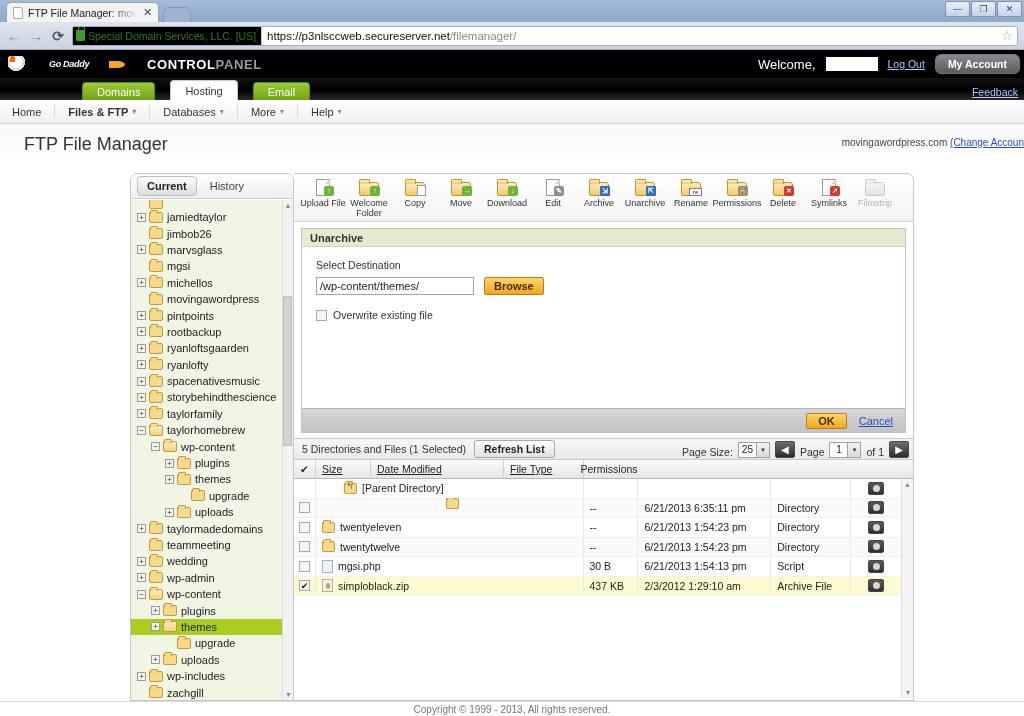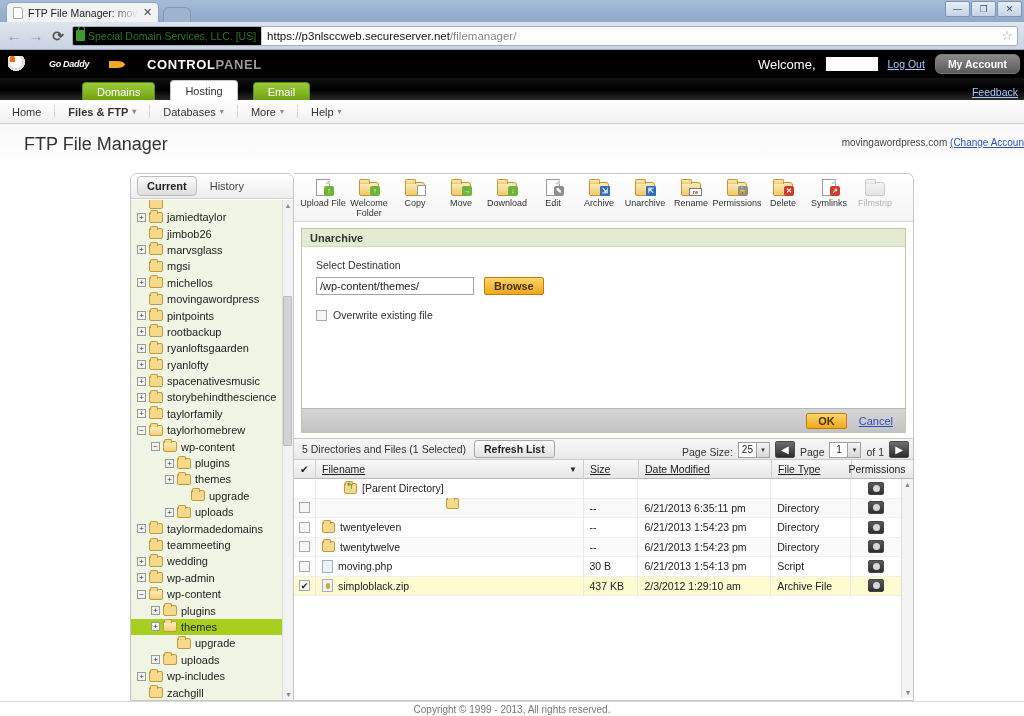--- a/index.html
+++ b/index.html
@@ -974,24 +974,20 @@
           <span class="val">1</span>
           <span class="arrow">▾</span>
         </span>
         <span class="pg-label">of 1</span>
         <span class="pg-arrow-btn">▶</span>
       </div>
     </div>
 
     <div class="tbl-head">
       <div class="th c-chk">✔</div>
-      <div class="th c-name">
-        <u>Filename</u>
-        <span style="margin-left:auto;margin-right:6px;font-size:8px;">▼</span>
-      </div>
       <div class="th c-size">
         <u>Size</u>
       </div>
       <div class="th c-date">
         <u>Date Modified</u>
       </div>
       <div class="th c-type">
         <u>File Type</u>
       </div>
       <div class="th c-perm last">
@@ -1066,21 +1062,21 @@
                 <i></i>
               </span>
             </div>
           </div>
           <div class="tr">
             <div class="td c-chk">
               <span class="chkbox"></span>
             </div>
             <div class="td c-name" style="padding-left: 6px;">
               <span class="file-ico doc"></span>
-              <span>moving.php</span>
+              <span>mgsi.php</span>
             </div>
             <div class="td c-size">30 B</div>
             <div class="td c-date">6/21/2013 1:54:13 pm</div>
             <div class="td c-type">Script</div>
             <div class="td c-perm last">
               <span class="perm-btn">
                 <i></i>
               </span>
             </div>
           </div>

